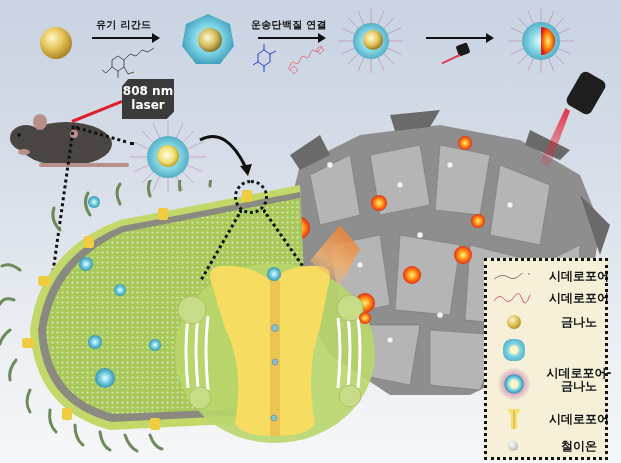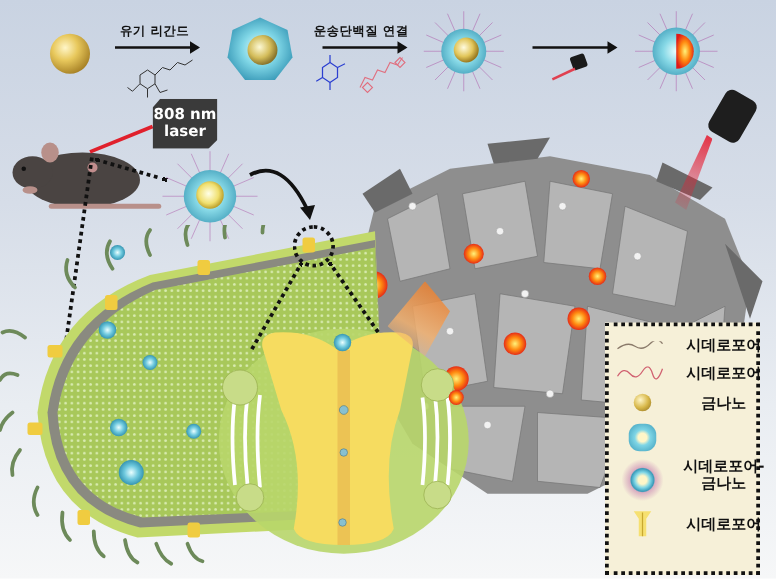--- a/index.html
+++ b/index.html
@@ -386,15 +386,19 @@
       <div class="legend-label" style="top:2px;white-space:pre-line;">시데로포어-
 금나노</div>
     </div>
     <div class="legend-row" style="top:146px;height:26px;">
       <svg class="abs" style="left:18px;top:0;" width="18" height="24">
           <path d="M2,2 L16,2 L12,8 L12,22 L6,22 L6,8 Z" fill="#f6e070"></path>
           <line x1="9" y1="3" x2="9" y2="22" stroke="#c8a830" stroke-width="1"></line>
         </svg>
       <div class="legend-label" style="top:6px;">시데로포어</div>
     </div>
+    <div class="legend-row" style="top:176px;">
+      <div class="abs" style="left:21px;top:4px;width:10px;height:10px;border-radius:50%;background:radial-gradient(circle at 40% 35%,#ffffff,#c8c8c8 60%,#7a7a7a);"></div>
+      <div class="legend-label" style="top:3px;">철이온</div>
+    </div>
   </div>
 
 </div>
 
 </body></html>

